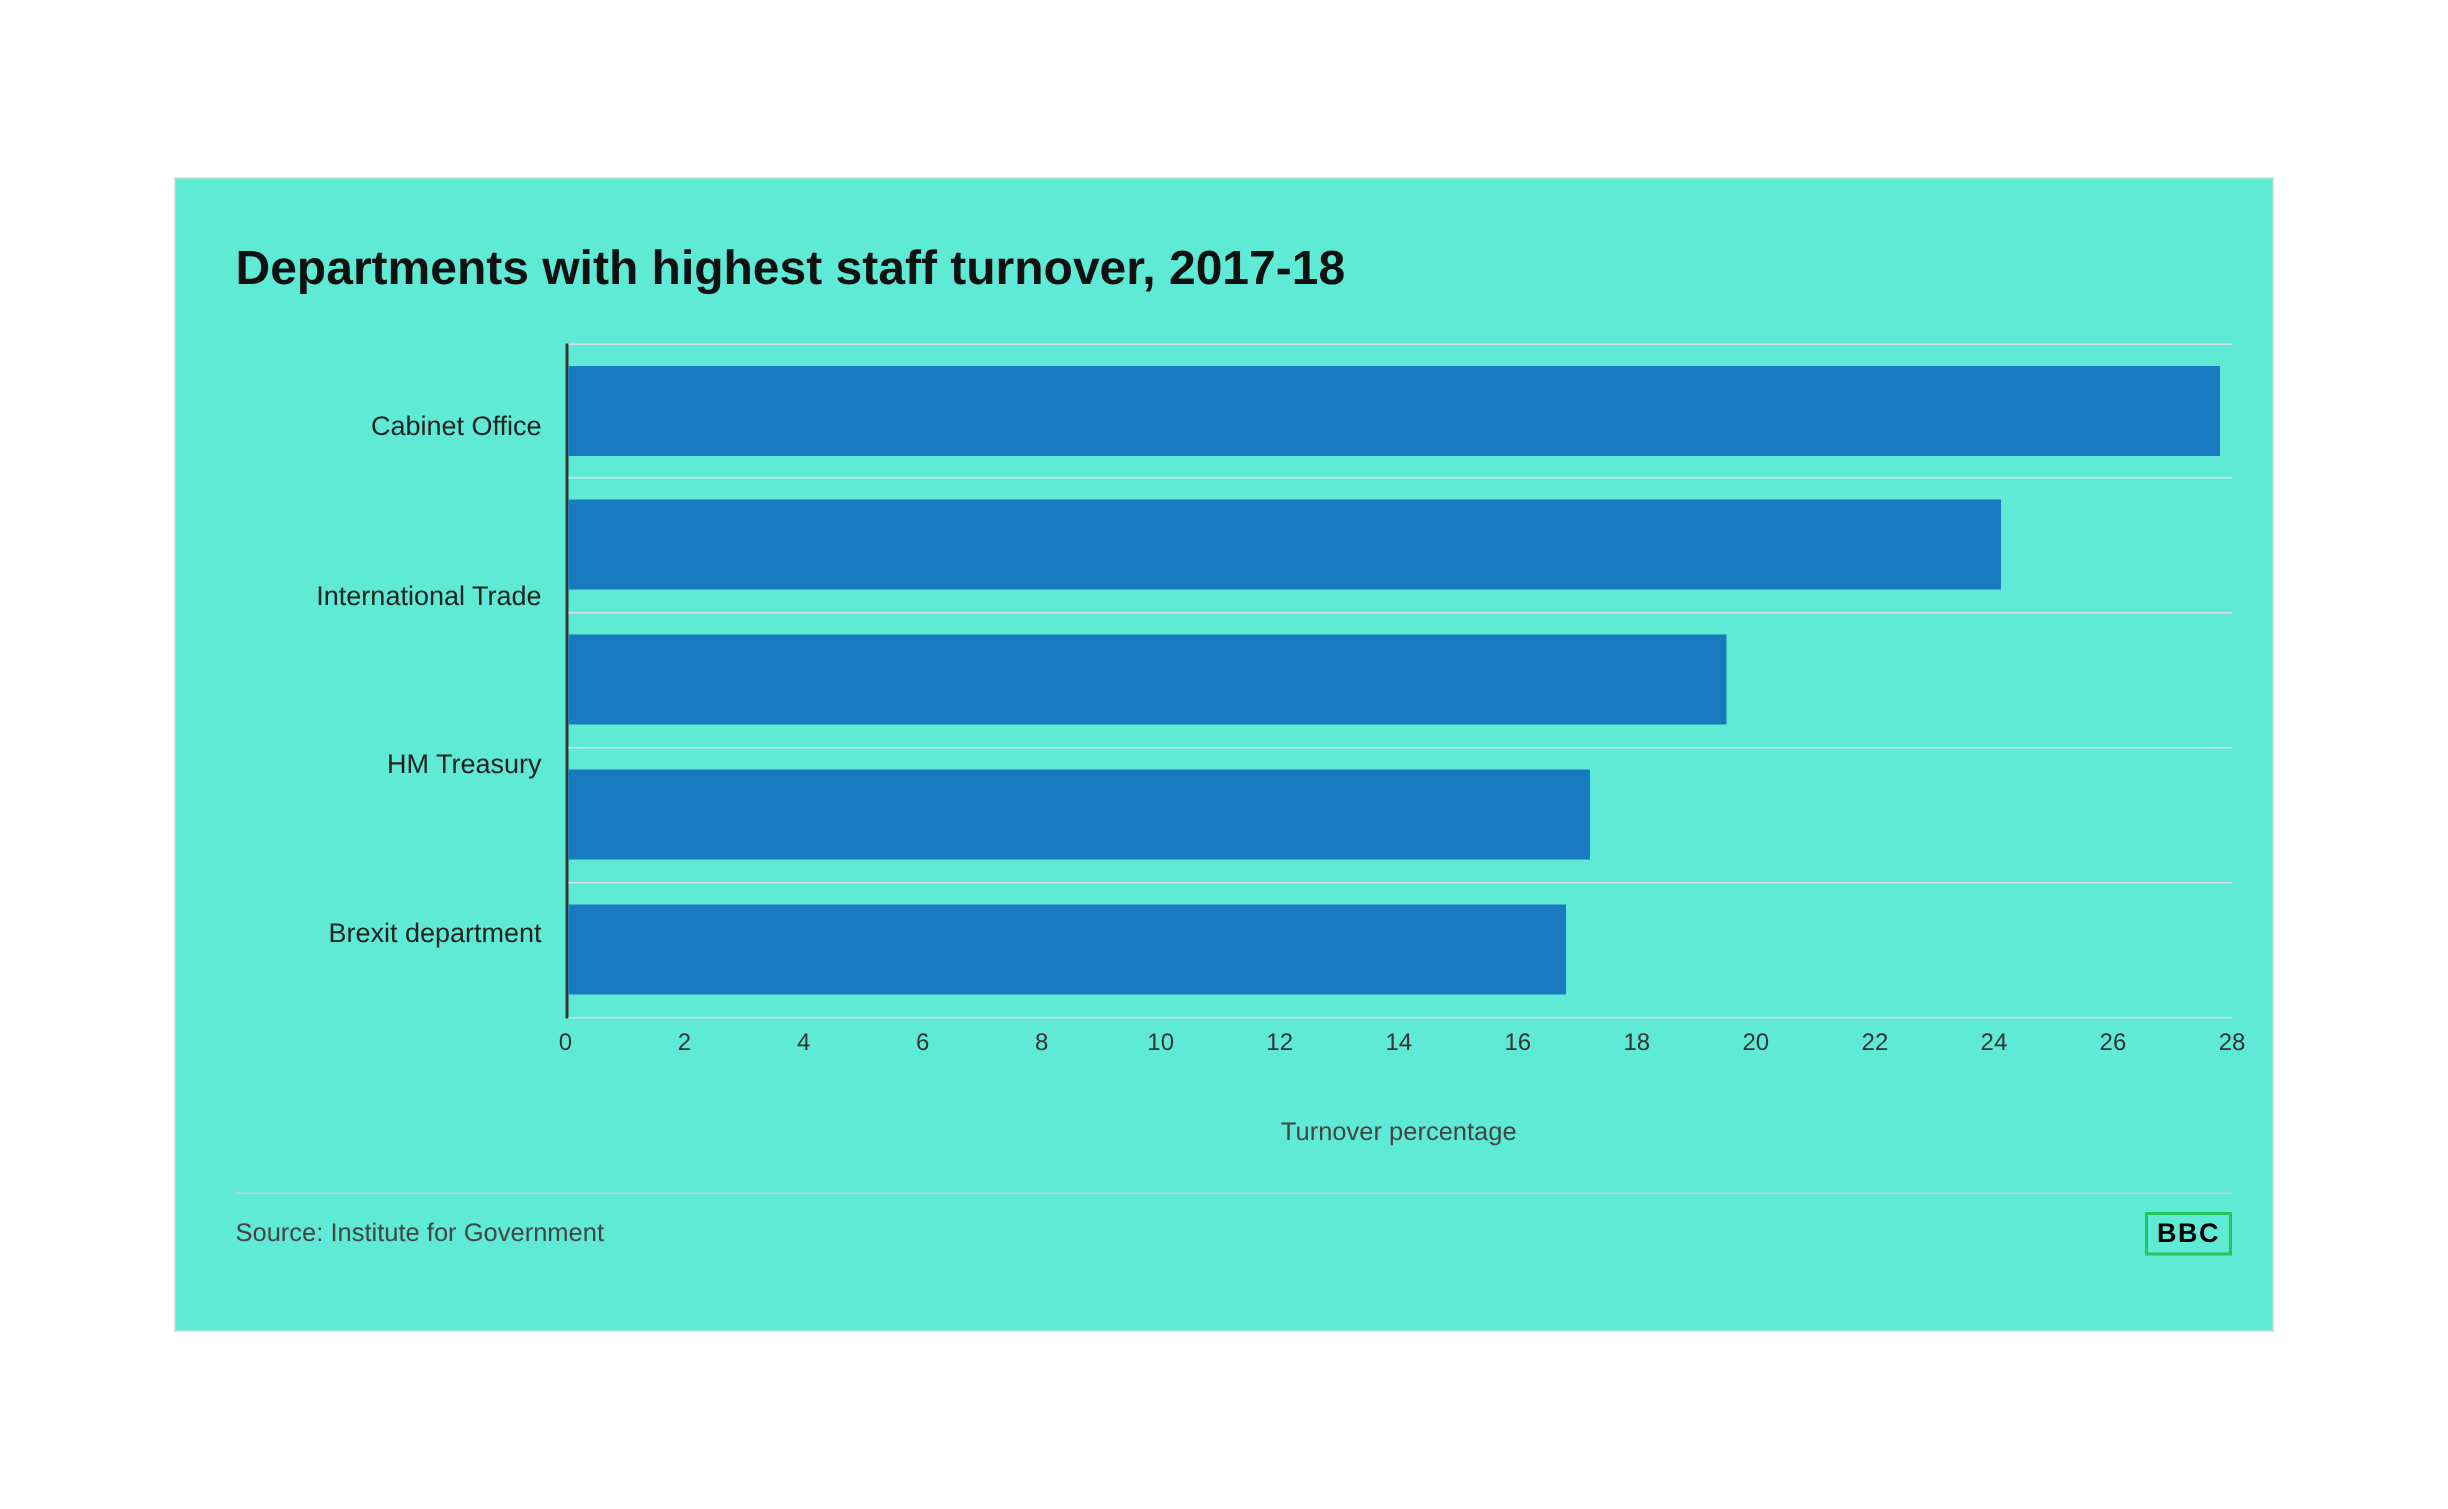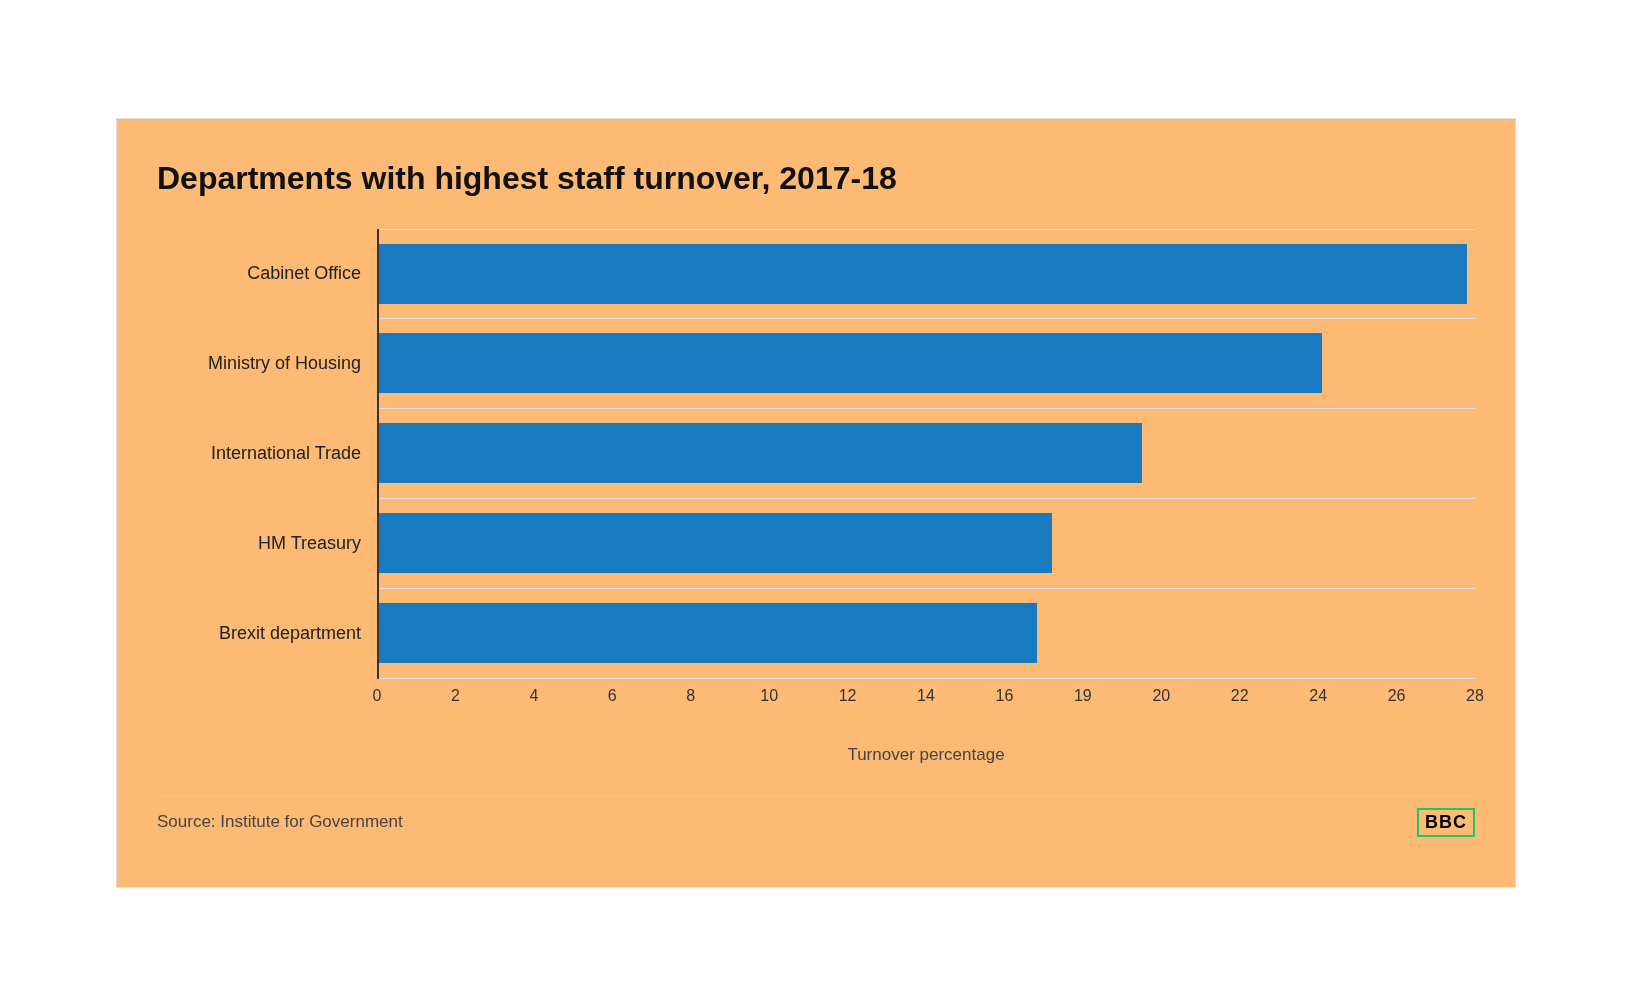--- a/index.html
+++ b/index.html
@@ -7,22 +7,22 @@
       font-family: Arial, Helvetica, sans-serif;
       background: #fff;
       width: 1632px;
       min-height: 1006px;
       display: flex;
       align-items: center;
       justify-content: center;
     }
     .chart-container {
       width: 1400px;
-      padding: 40px 40px 50px 40px;
-      background: #fdba74;
+      padding: 40px 27px 50px 40px;
+      background: #5eead4;
       border: 1px solid #e0e0e0;
     }
     .chart-title {
       font-size: 32px;
       font-weight: bold;
       color: #111;
       margin-bottom: 8px;
       line-height: 1.2;
     }
     .chart-subtitle {
@@ -127,21 +127,20 @@
 </head>
 <body>
 
 <div class="chart-container">
   <div class="chart-title">Departments with highest staff turnover, 2017-18</div>
 
   <div class="chart-area">
     <div class="bars-section">
       <div class="y-labels" id="y-labels-container">
           <div class="y-label">Cabinet Office</div>
-          <div class="y-label">Ministry of Housing</div>
           <div class="y-label">International Trade</div>
           <div class="y-label">HM Treasury</div>
           <div class="y-label">Brexit department</div>
         </div>
       <div class="bars-plot" id="bars-plot-container">
           <div class="bar-row">
             <div class="bar" style="width: 99.2857%;"></div>
           </div>
           <div class="bar-row">
             <div class="bar" style="width: 86.0714%;"></div>
@@ -162,21 +161,21 @@
       <div class="x-ticks-container" id="x-ticks-container">
           <span class="x-tick-item" style="left: 0%;">0</span>
           <span class="x-tick-item" style="left: 7.14286%;">2</span>
           <span class="x-tick-item" style="left: 14.2857%;">4</span>
           <span class="x-tick-item" style="left: 21.4286%;">6</span>
           <span class="x-tick-item" style="left: 28.5714%;">8</span>
           <span class="x-tick-item" style="left: 35.7143%;">10</span>
           <span class="x-tick-item" style="left: 42.8571%;">12</span>
           <span class="x-tick-item" style="left: 50%;">14</span>
           <span class="x-tick-item" style="left: 57.1429%;">16</span>
-          <span class="x-tick-item" style="left: 64.2857%;">19</span>
+          <span class="x-tick-item" style="left: 64.2857%;">18</span>
           <span class="x-tick-item" style="left: 71.4286%;">20</span>
           <span class="x-tick-item" style="left: 78.5714%;">22</span>
           <span class="x-tick-item" style="left: 85.7143%;">24</span>
           <span class="x-tick-item" style="left: 92.8571%;">26</span>
           <span class="x-tick-item" style="left: 100%;">28</span>
         </div>
       <div class="x-axis-label">Turnover percentage</div>
     </div>
   </div>
 

